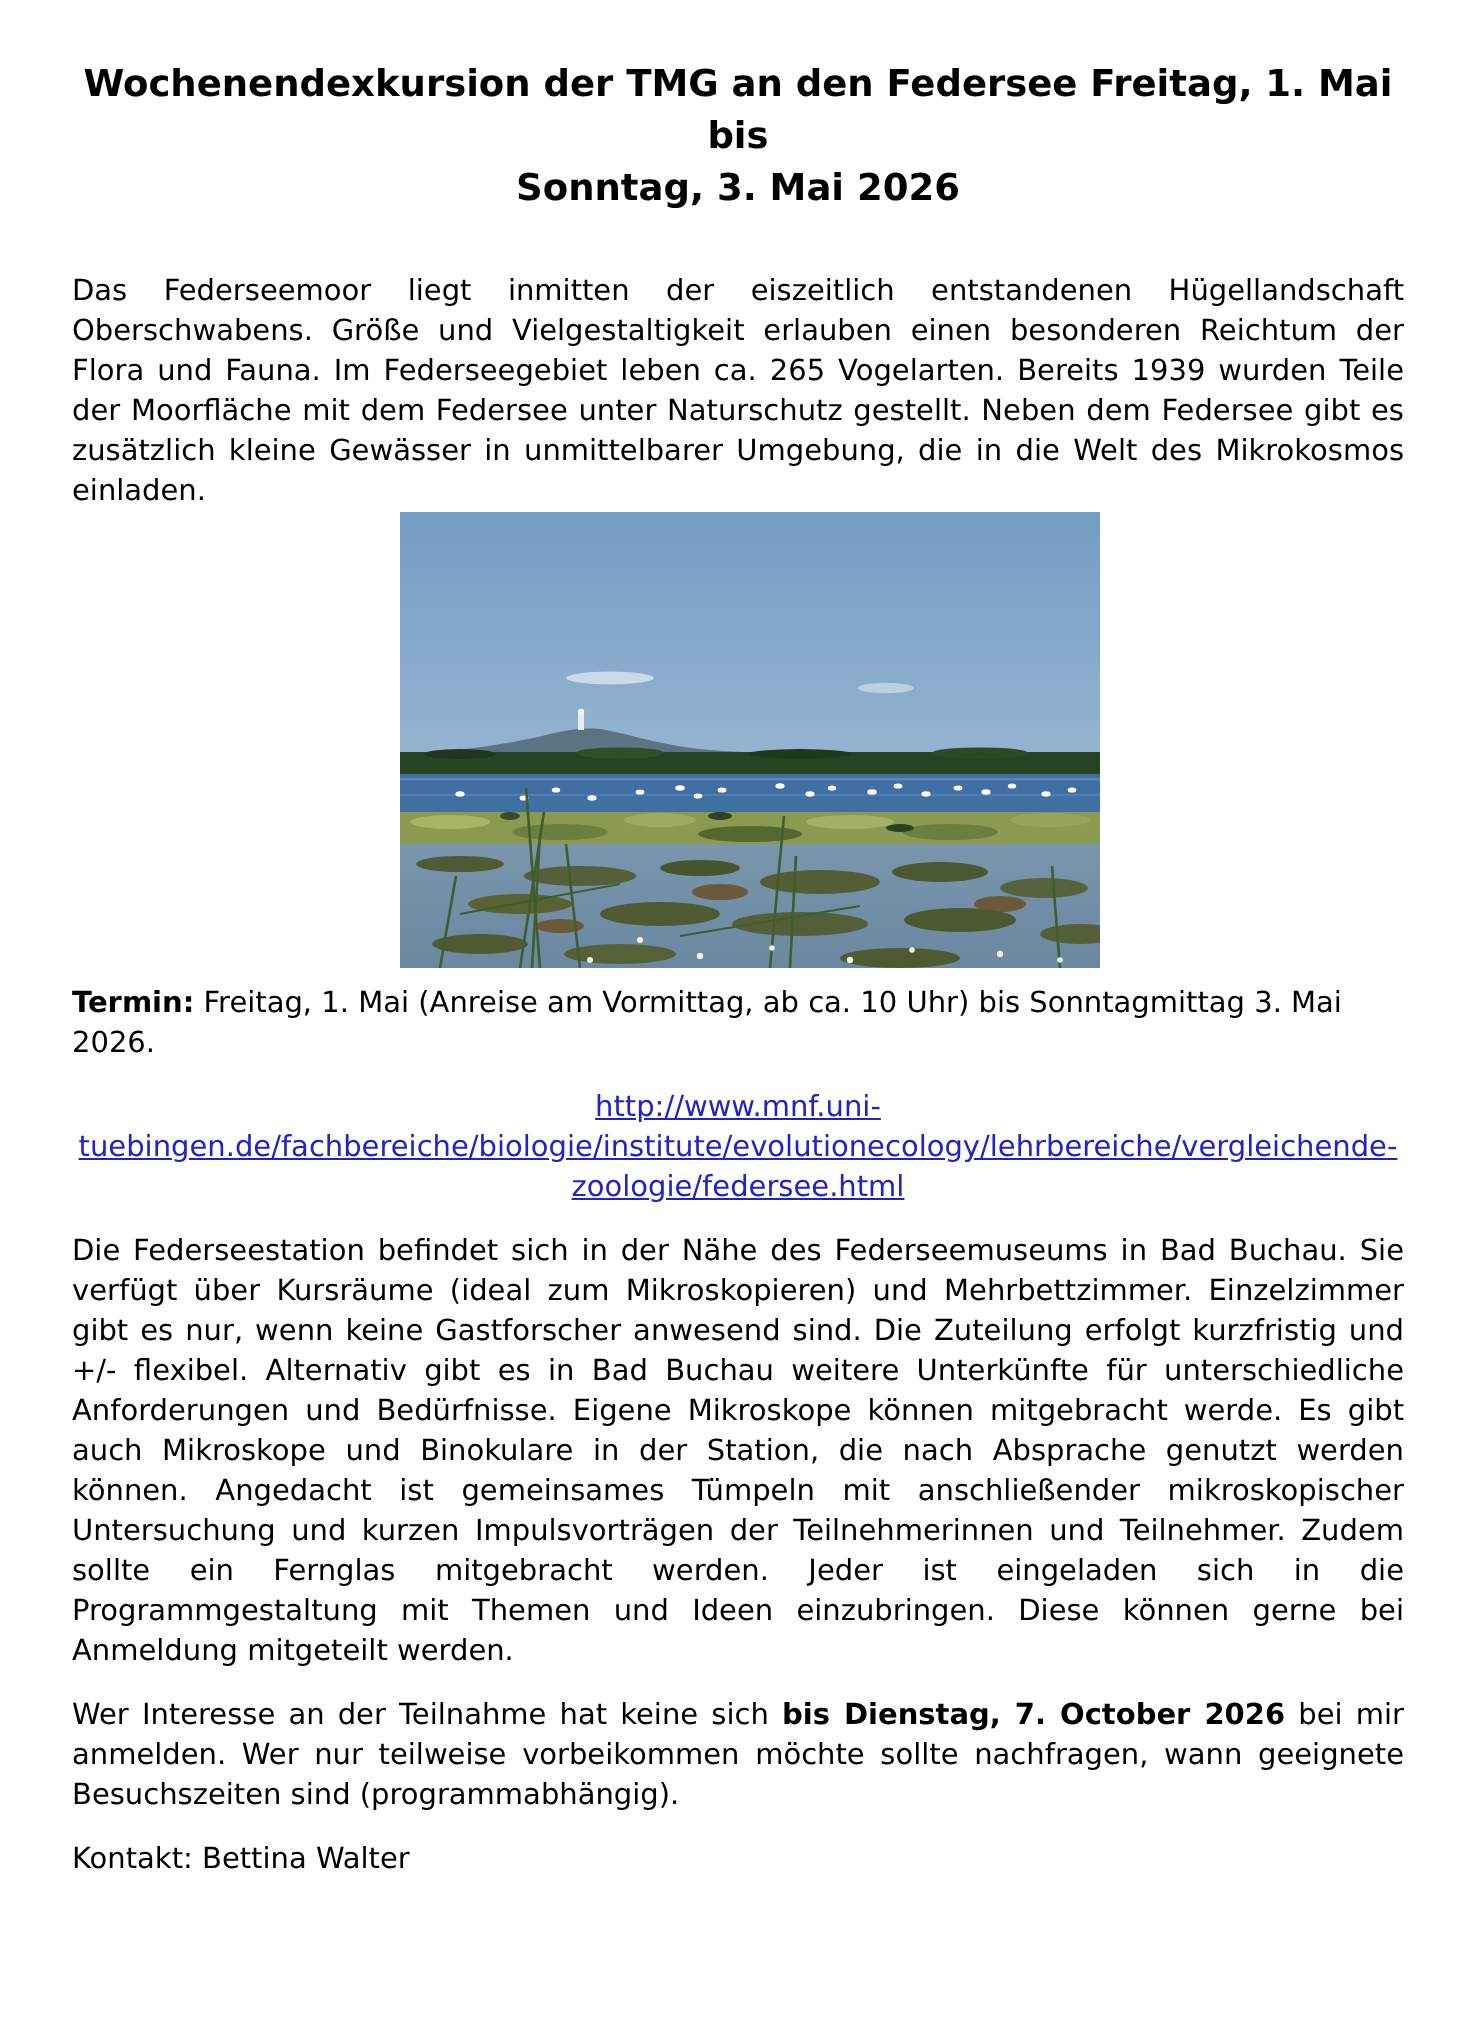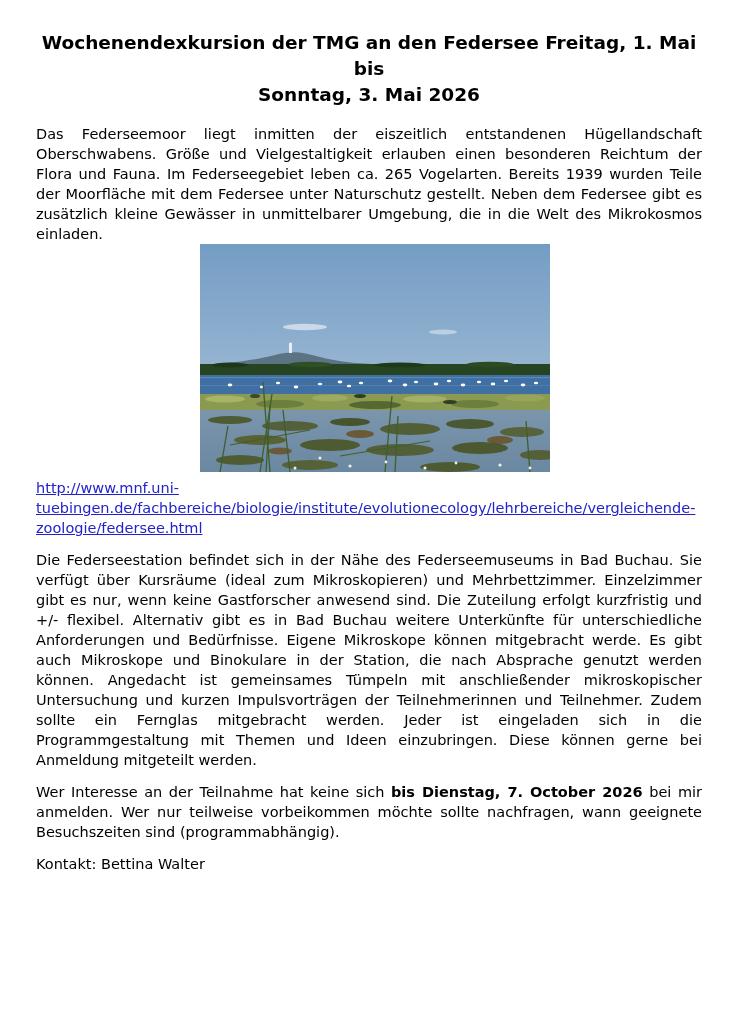--- a/index.html
+++ b/index.html
@@ -17,21 +17,21 @@
     line-height: 20px;
   }
   .page {
     padding: 30px 36px 0 36px;
   }
   h1.doc-title {
     font-size: 18.5px;
     line-height: 26px;
     font-weight: bold;
     text-align: center;
-    margin: 0 0 16px 0;
+    margin: 0 0 28px 0;
     white-space: pre-line;
   }
   p {
     margin: 0 0 12px 0;
   }
   p.just {
     text-align: justify;
   }
   p.tight {
     margin: 0;
@@ -48,21 +48,21 @@
     margin-top: 8px;
   }
   a.doclink {
     color: #2222cc;
     text-decoration: underline;
   }
   .link-block {
     white-space: pre-line;
     margin: 0 0 12px 0;
     display: block;
-    text-align: left;
+    text-align: center;
   }
   .kontakt-block {
     margin: 0 0 12px 0;
   }
   b {
     font-weight: bold;
   }
 </style>
 </head>
 <body>
@@ -189,20 +189,21 @@
         <circle cx="186" cy="218" r="1.4"></circle>
         <circle cx="225" cy="224" r="1.6"></circle>
         <circle cx="256" cy="219" r="1.4"></circle>
         <circle cx="300" cy="221" r="1.6"></circle>
         <circle cx="330" cy="224" r="1.4"></circle>
         <circle cx="95" cy="224" r="1.5"></circle>
       </g>
     </svg>
   </figure>
 
+  <p class="termin-p"><b>Termin:</b> <span>Freitag, 1. Mai (Anreise am Vormittag, ab ca. 10 Uhr) bis Sonntagmittag 3. Mai 2026.</span></p>
 
 
   <a class="doclink link-block" href="#">http://www.mnf.uni-
 tuebingen.de/fachbereiche/biologie/institute/evolutionecology/lehrbereiche/vergleichende-
 zoologie/federsee.html</a>
 
   <p class="just">Die Federseestation befindet sich in der Nähe des Federseemuseums in Bad Buchau. Sie verfügt über Kursräume (ideal zum Mikroskopieren) und Mehrbettzimmer. Einzelzimmer gibt es nur, wenn keine Gastforscher anwesend sind. Die Zuteilung erfolgt kurzfristig und +/- flexibel. Alternativ gibt es in Bad Buchau weitere Unterkünfte für unterschiedliche Anforderungen und Bedürfnisse. Eigene Mikroskope können mitgebracht werde. Es gibt auch Mikroskope und Binokulare in der Station, die nach Absprache genutzt werden können. Angedacht ist gemeinsames Tümpeln mit anschließender mikroskopischer Untersuchung und kurzen Impulsvorträgen der Teilnehmerinnen und Teilnehmer. Zudem sollte ein Fernglas mitgebracht werden. Jeder ist eingeladen sich in die Programmgestaltung mit Themen und Ideen einzubringen. Diese können gerne bei Anmeldung mitgeteilt werden.</p>
 
 
   <p class="just"><span>Wer Interesse an der Teilnahme hat keine sich</span> <b>bis Dienstag, 7. October 2026</b> <span>bei mir anmelden. Wer nur teilweise vorbeikommen möchte sollte nachfragen, wann geeignete Besuchszeiten sind (programmabhängig).</span></p>

